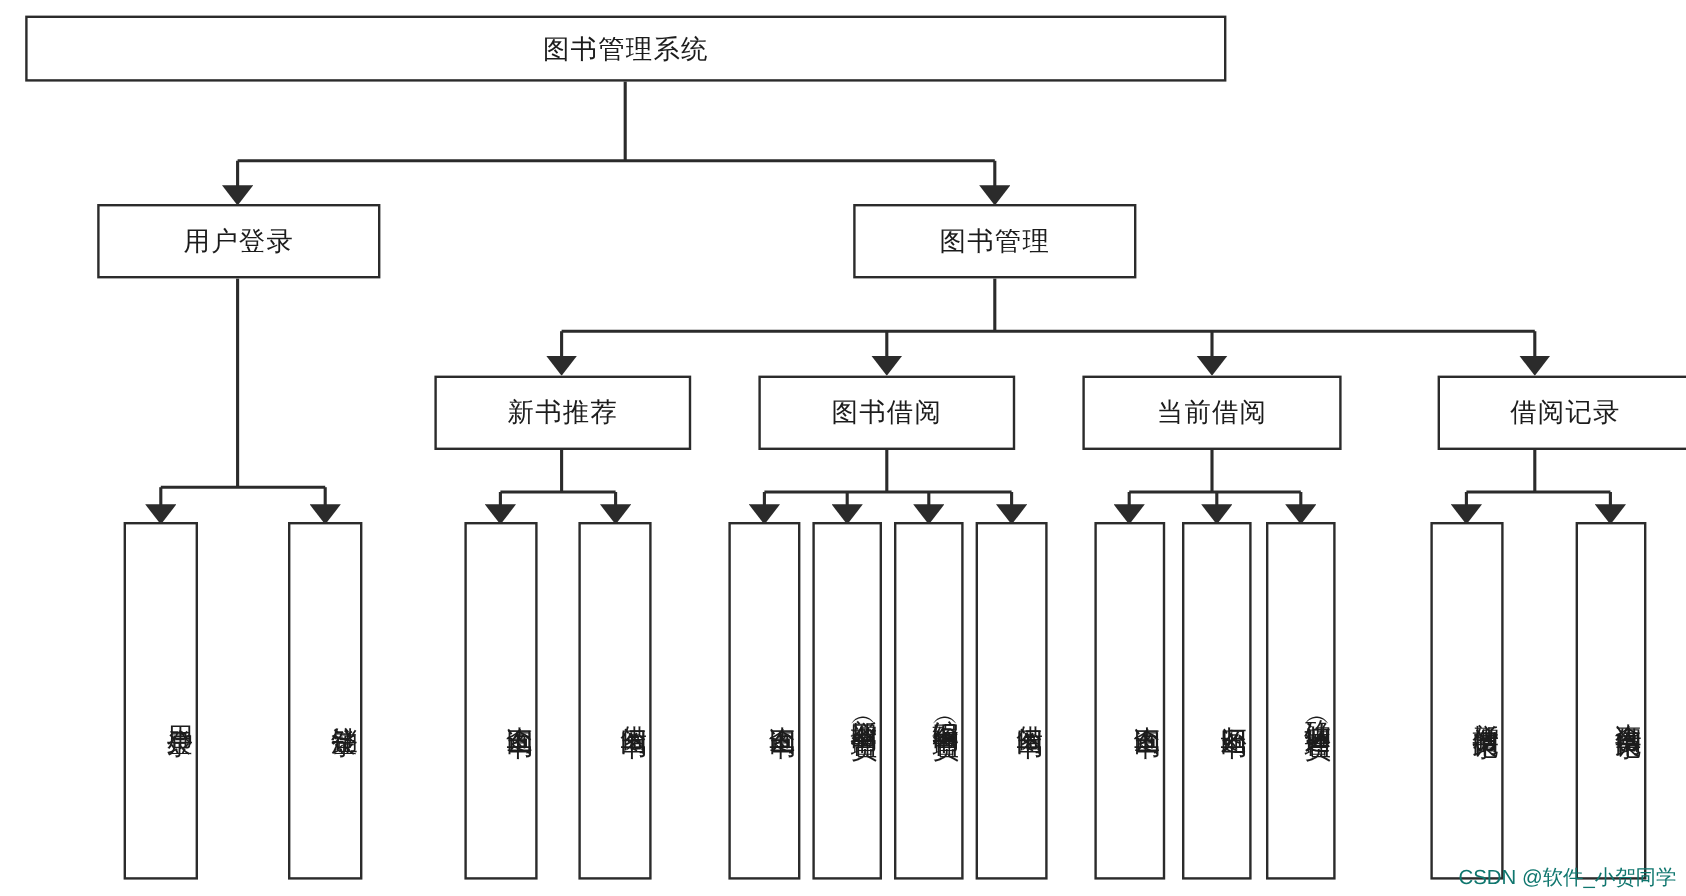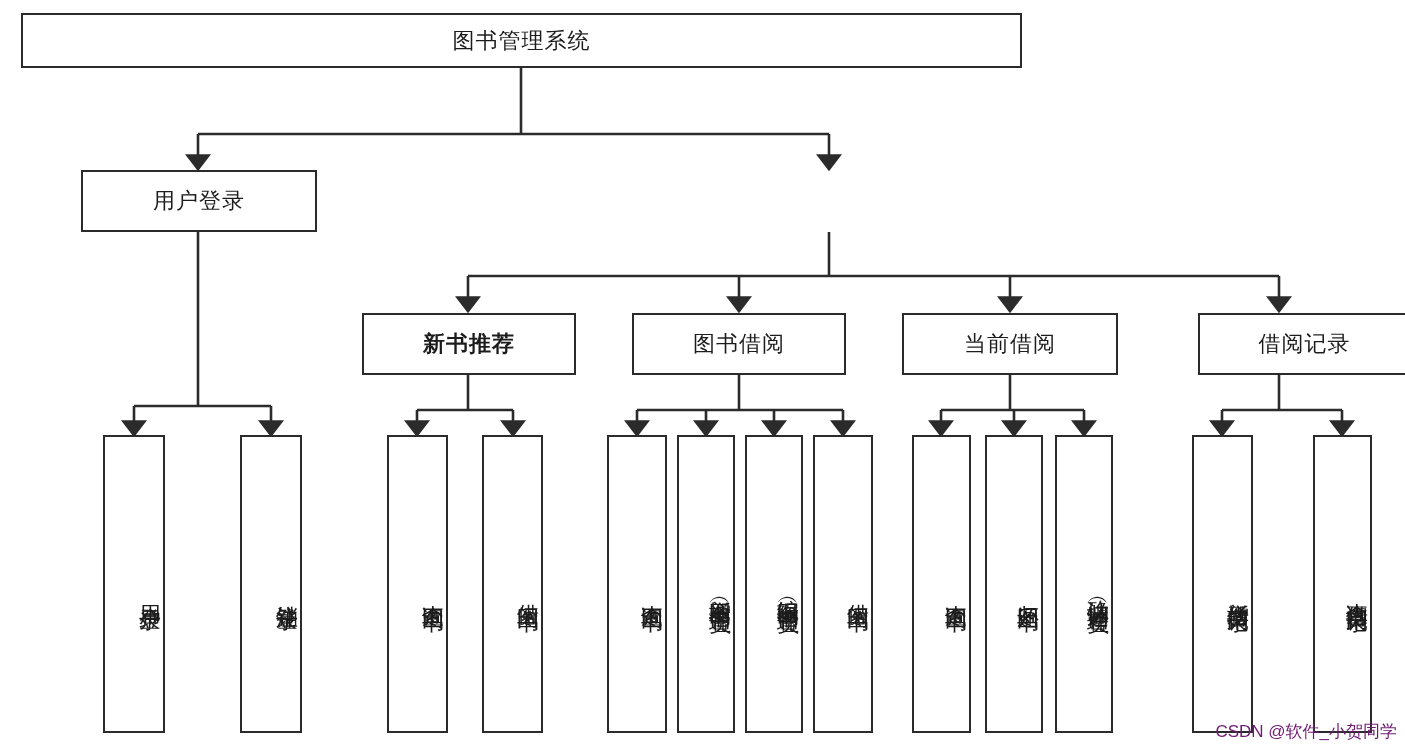--- a/index.html
+++ b/index.html
@@ -5,21 +5,21 @@
   html,body{margin:0;padding:0;background:#ffffff;}
   body{font-family:"Liberation Sans","DejaVu Sans",sans-serif;}
   #canvas{position:relative;width:1405px;height:747px;background:#fff;overflow:hidden;border-radius:11px;}
   #edges{position:absolute;left:0;top:0;width:1405px;height:747px;}
   .node{position:absolute;box-sizing:border-box;border:2.5px solid #2b2b2b;background:#ffffff;
         display:flex;align-items:center;justify-content:center;color:#1c1c1c;}
   .node.h{font-size:22px;letter-spacing:1px;}
   .node.v{writing-mode:vertical-rl;text-orientation:upright;font-size:22px;line-height:1.22;
           padding-top:14px;align-items:flex-start;justify-content:center;}
   .node.v .lbl{writing-mode:vertical-rl;text-orientation:upright;letter-spacing:2px;}
-  .watermark{position:absolute;right:8px;bottom:4px;font-size:17px;color:#701a75;white-space:nowrap;}
+  .watermark{position:absolute;right:8px;bottom:4px;font-size:17px;color:#0f766e;white-space:nowrap;}
 </style>
 </head>
 <body>
 
 <div id="canvas">
 
   <svg id="edges" viewBox="0 0 1405 747">
     <defs>
       <marker id="arr" markerWidth="9" markerHeight="10" refX="2.2" refY="5" orient="auto" markerUnits="strokeWidth">
         <path d="M0,0 L0,10 L6.5,5 z" fill="#2b2b2b"></path>
@@ -69,22 +69,25 @@
     </g>
   </svg>
 
   <div class="node h" style="left:21px;top:13px;width:1001px;height:55px;">
     <span class="lbl">图书管理系统</span>
   </div>
 
   <div class="node h" style="left:81px;top:170px;width:236px;height:62px;">
     <span class="lbl">用户登录</span>
   </div>
+  <div class="node h" style="left:711px;top:170px;width:236px;height:62px;">
+    <span class="lbl">图书管理</span>
+  </div>
 
-  <div class="node h" style="left:362px;top:313px;width:214px;height:62px;font-weight:bold;">
+  <div class="node h" style="left:362px;top:313px;width:214px;height:62px;">
     <span class="lbl">新书推荐</span>
   </div>
   <div class="node h" style="left:902px;top:313px;width:216px;height:62px;">
     <span class="lbl">当前借阅</span>
   </div>
   <div class="node h" style="left:632px;top:313px;width:214px;height:62px;">
     <span class="lbl">图书借阅</span>
   </div>
   <div class="node h" style="left:1172px;top:313px;width:213px;height:62px;margin-left:26px;">
     <span class="lbl">借阅记录</span>

